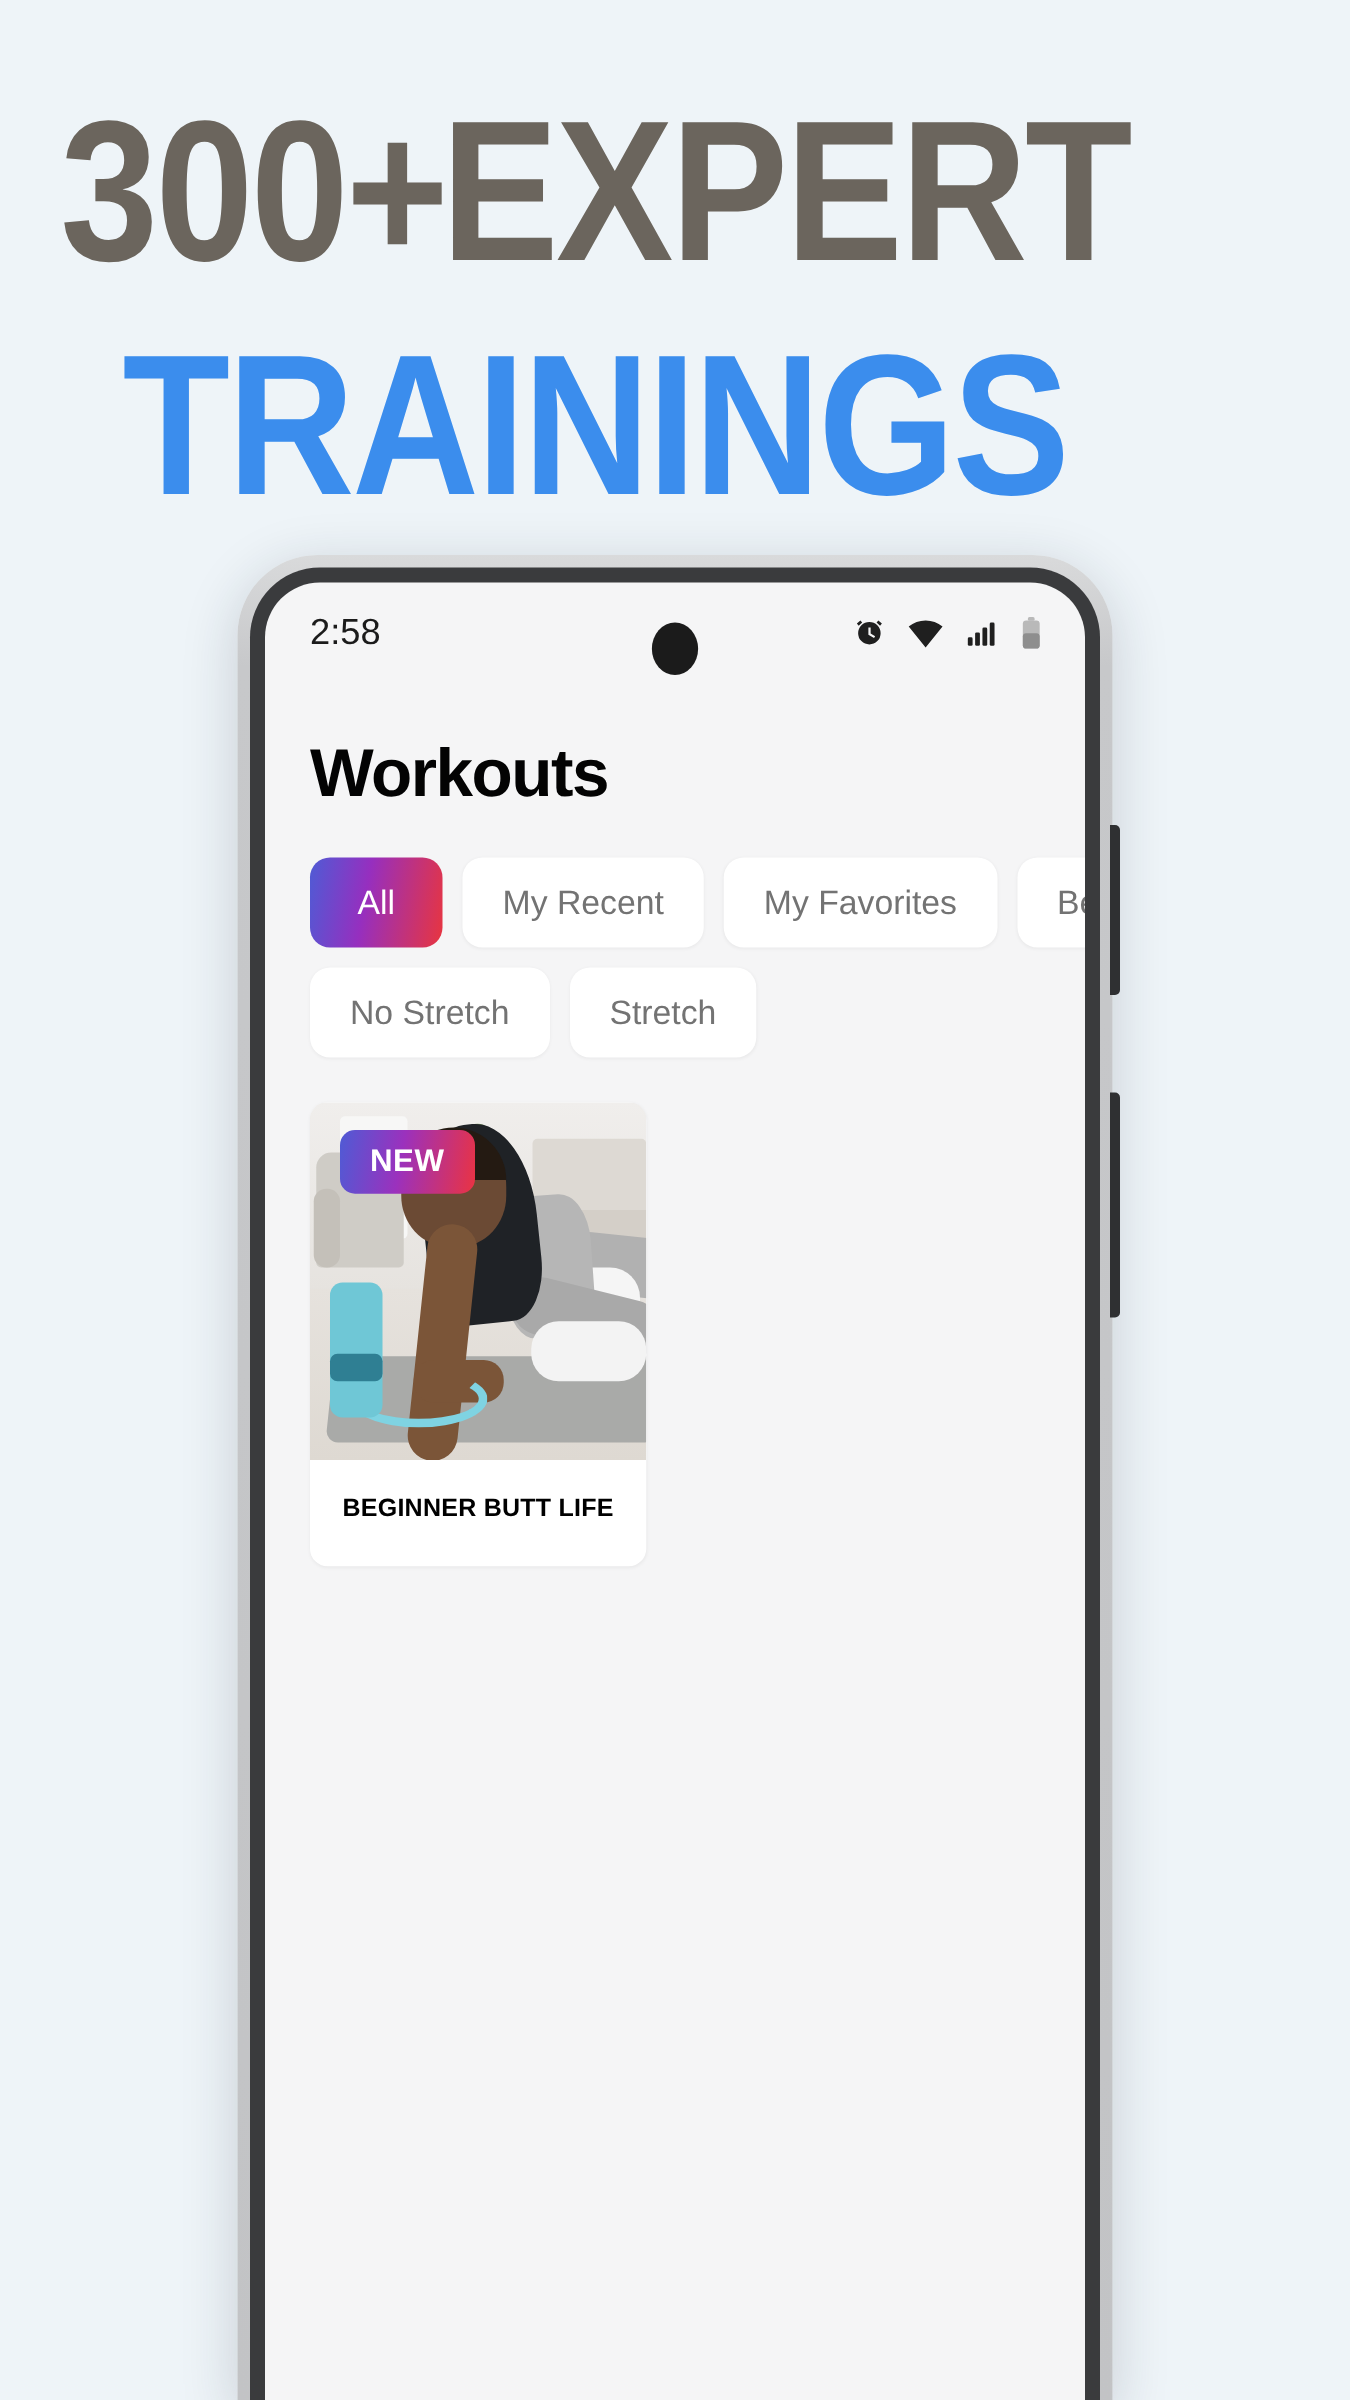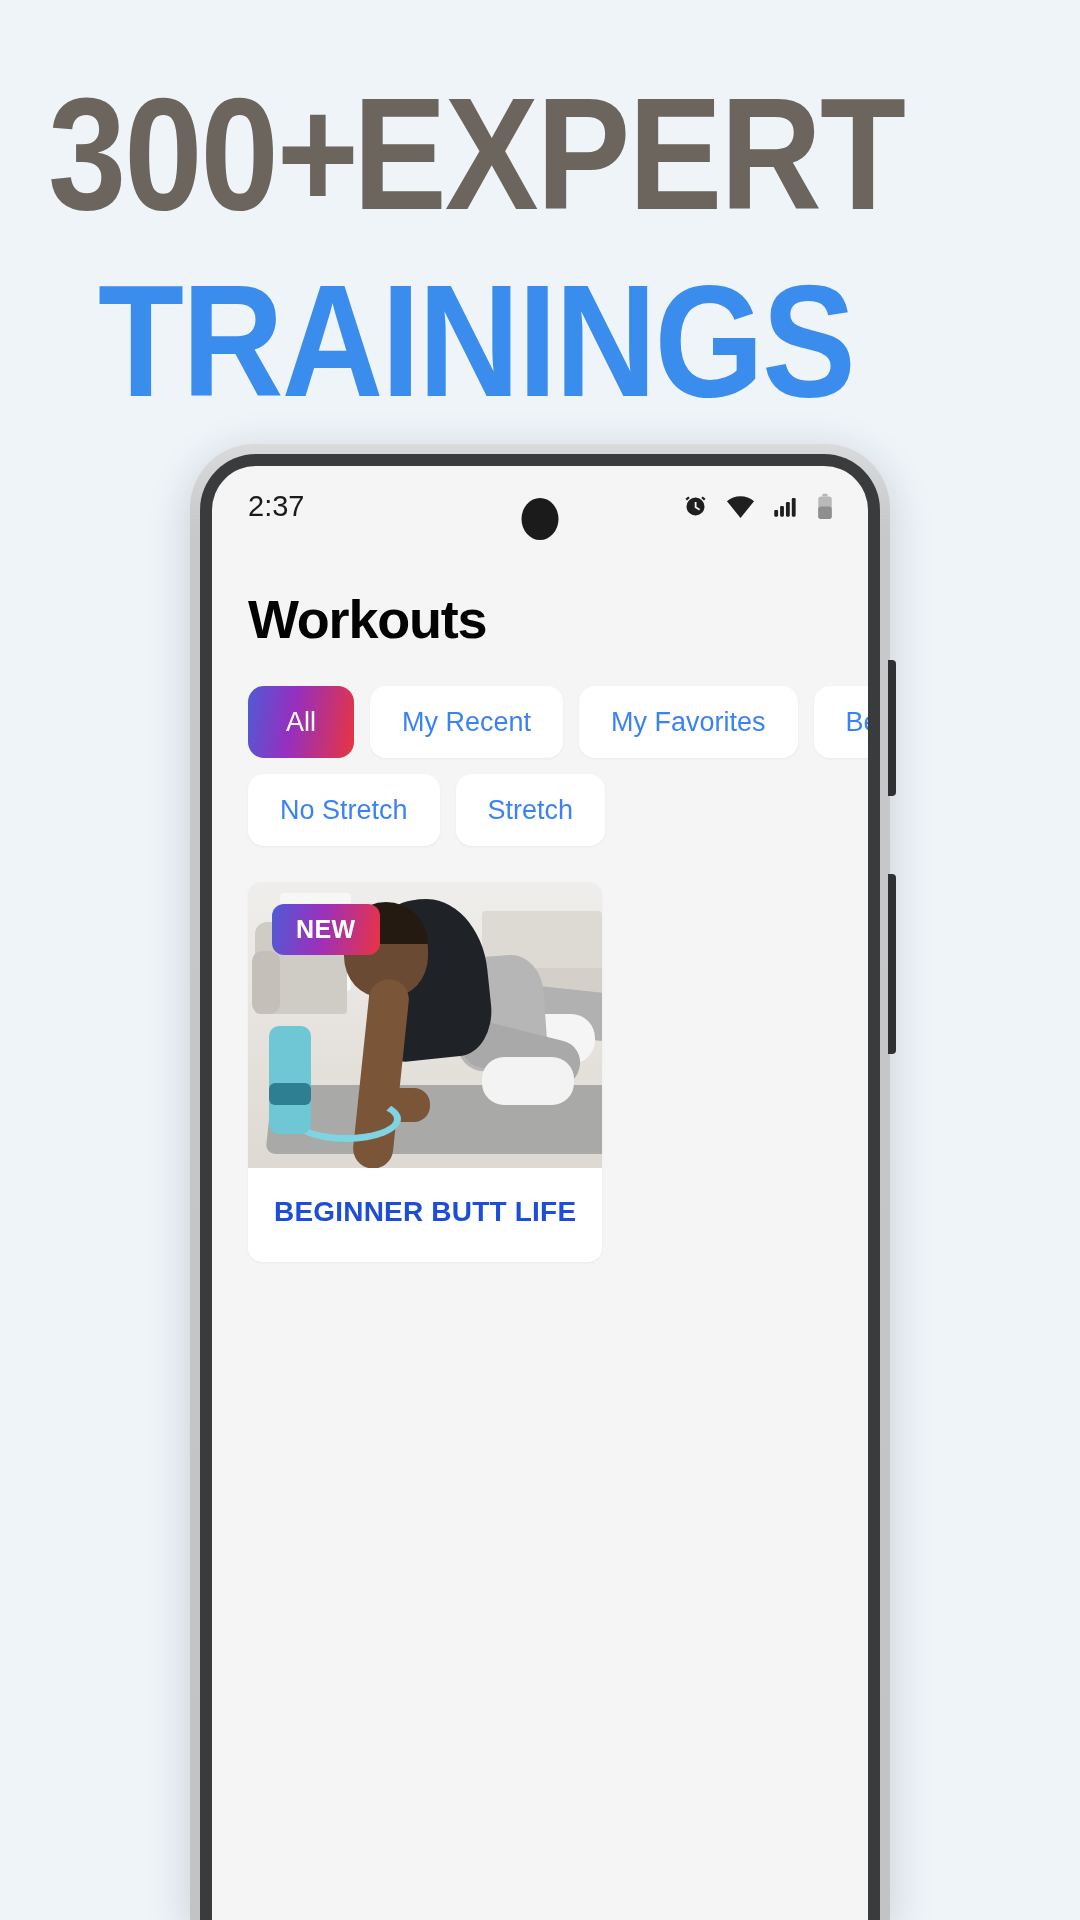--- a/index.html
+++ b/index.html
@@ -129,21 +129,21 @@
   .chip {
     flex: 0 0 auto;
     background: #ffffff;
     border-radius: 16px;
     height: 72px;
     display: flex;
     align-items: center;
     justify-content: center;
     padding: 0 32px;
     font-size: 27px;
-    color: #3b82f6;
+    color: #737373;
     box-shadow: 0 1px 3px rgba(0,0,0,0.05);
     white-space: nowrap;
   }
   .chip.active {
     background: linear-gradient(100deg, #4f5bd5 0%, #962fbf 42%, #e8353f 100%);
     color: #ffffff;
     padding: 0 38px;
     box-shadow: none;
   }
 
@@ -173,23 +173,23 @@
     background: linear-gradient(100deg, #4f5bd5 0%, #9b31bd 45%, #ea3342 100%);
     color: #fff;
     font-size: 25px;
     font-weight: 600;
     letter-spacing: 0.4px;
     padding: 11px 24px;
     border-radius: 12px;
   }
   .card-body { padding: 28px 26px 34px 26px; }
   .card-title {
-    font-size: 28px;
+    font-size: 20px;
     font-weight: 700;
-    color: #1d4ed8;
+    color: #000000;
     letter-spacing: 0.2px;
   }
   .card-meta {
     margin-top: 18px;
     font-size: 28px;
     color: #8c8c8c;
   }
 
   
   .scene { position: absolute; inset: 0; }
@@ -258,21 +258,21 @@
 
 <div class="phone-wrap">
   <div class="phone-outer"></div>
   <div class="side-btn b1"></div>
   <div class="side-btn b2"></div>
   <div class="phone-bezel"></div>
 
   <div class="phone-screen">
 
     <div class="statusbar">
-      <div class="status-time">2:37</div>
+      <div class="status-time">2:58</div>
       <div class="punchhole"></div>
       <div class="status-icons">
         <span>
           <svg width="27" height="27" viewBox="0 0 24 24" fill="#1f1f1f">
             <path d="M12 4a8 8 0 1 0 0 16 8 8 0 0 0 0-16zm.9 4v4.3l3.2 1.9-.8 1.3-4-2.4V8h1.6z"></path>
             <path d="M3.1 5.2 5.6 3l1.3 1.5-2.5 2.2zM18.4 3l2.5 2.2-1.3 1.5-2.5-2.2z"></path>
           </svg>
         </span>
         <span>
           <svg width="29" height="27" viewBox="0 0 24 22" fill="#1f1f1f">

